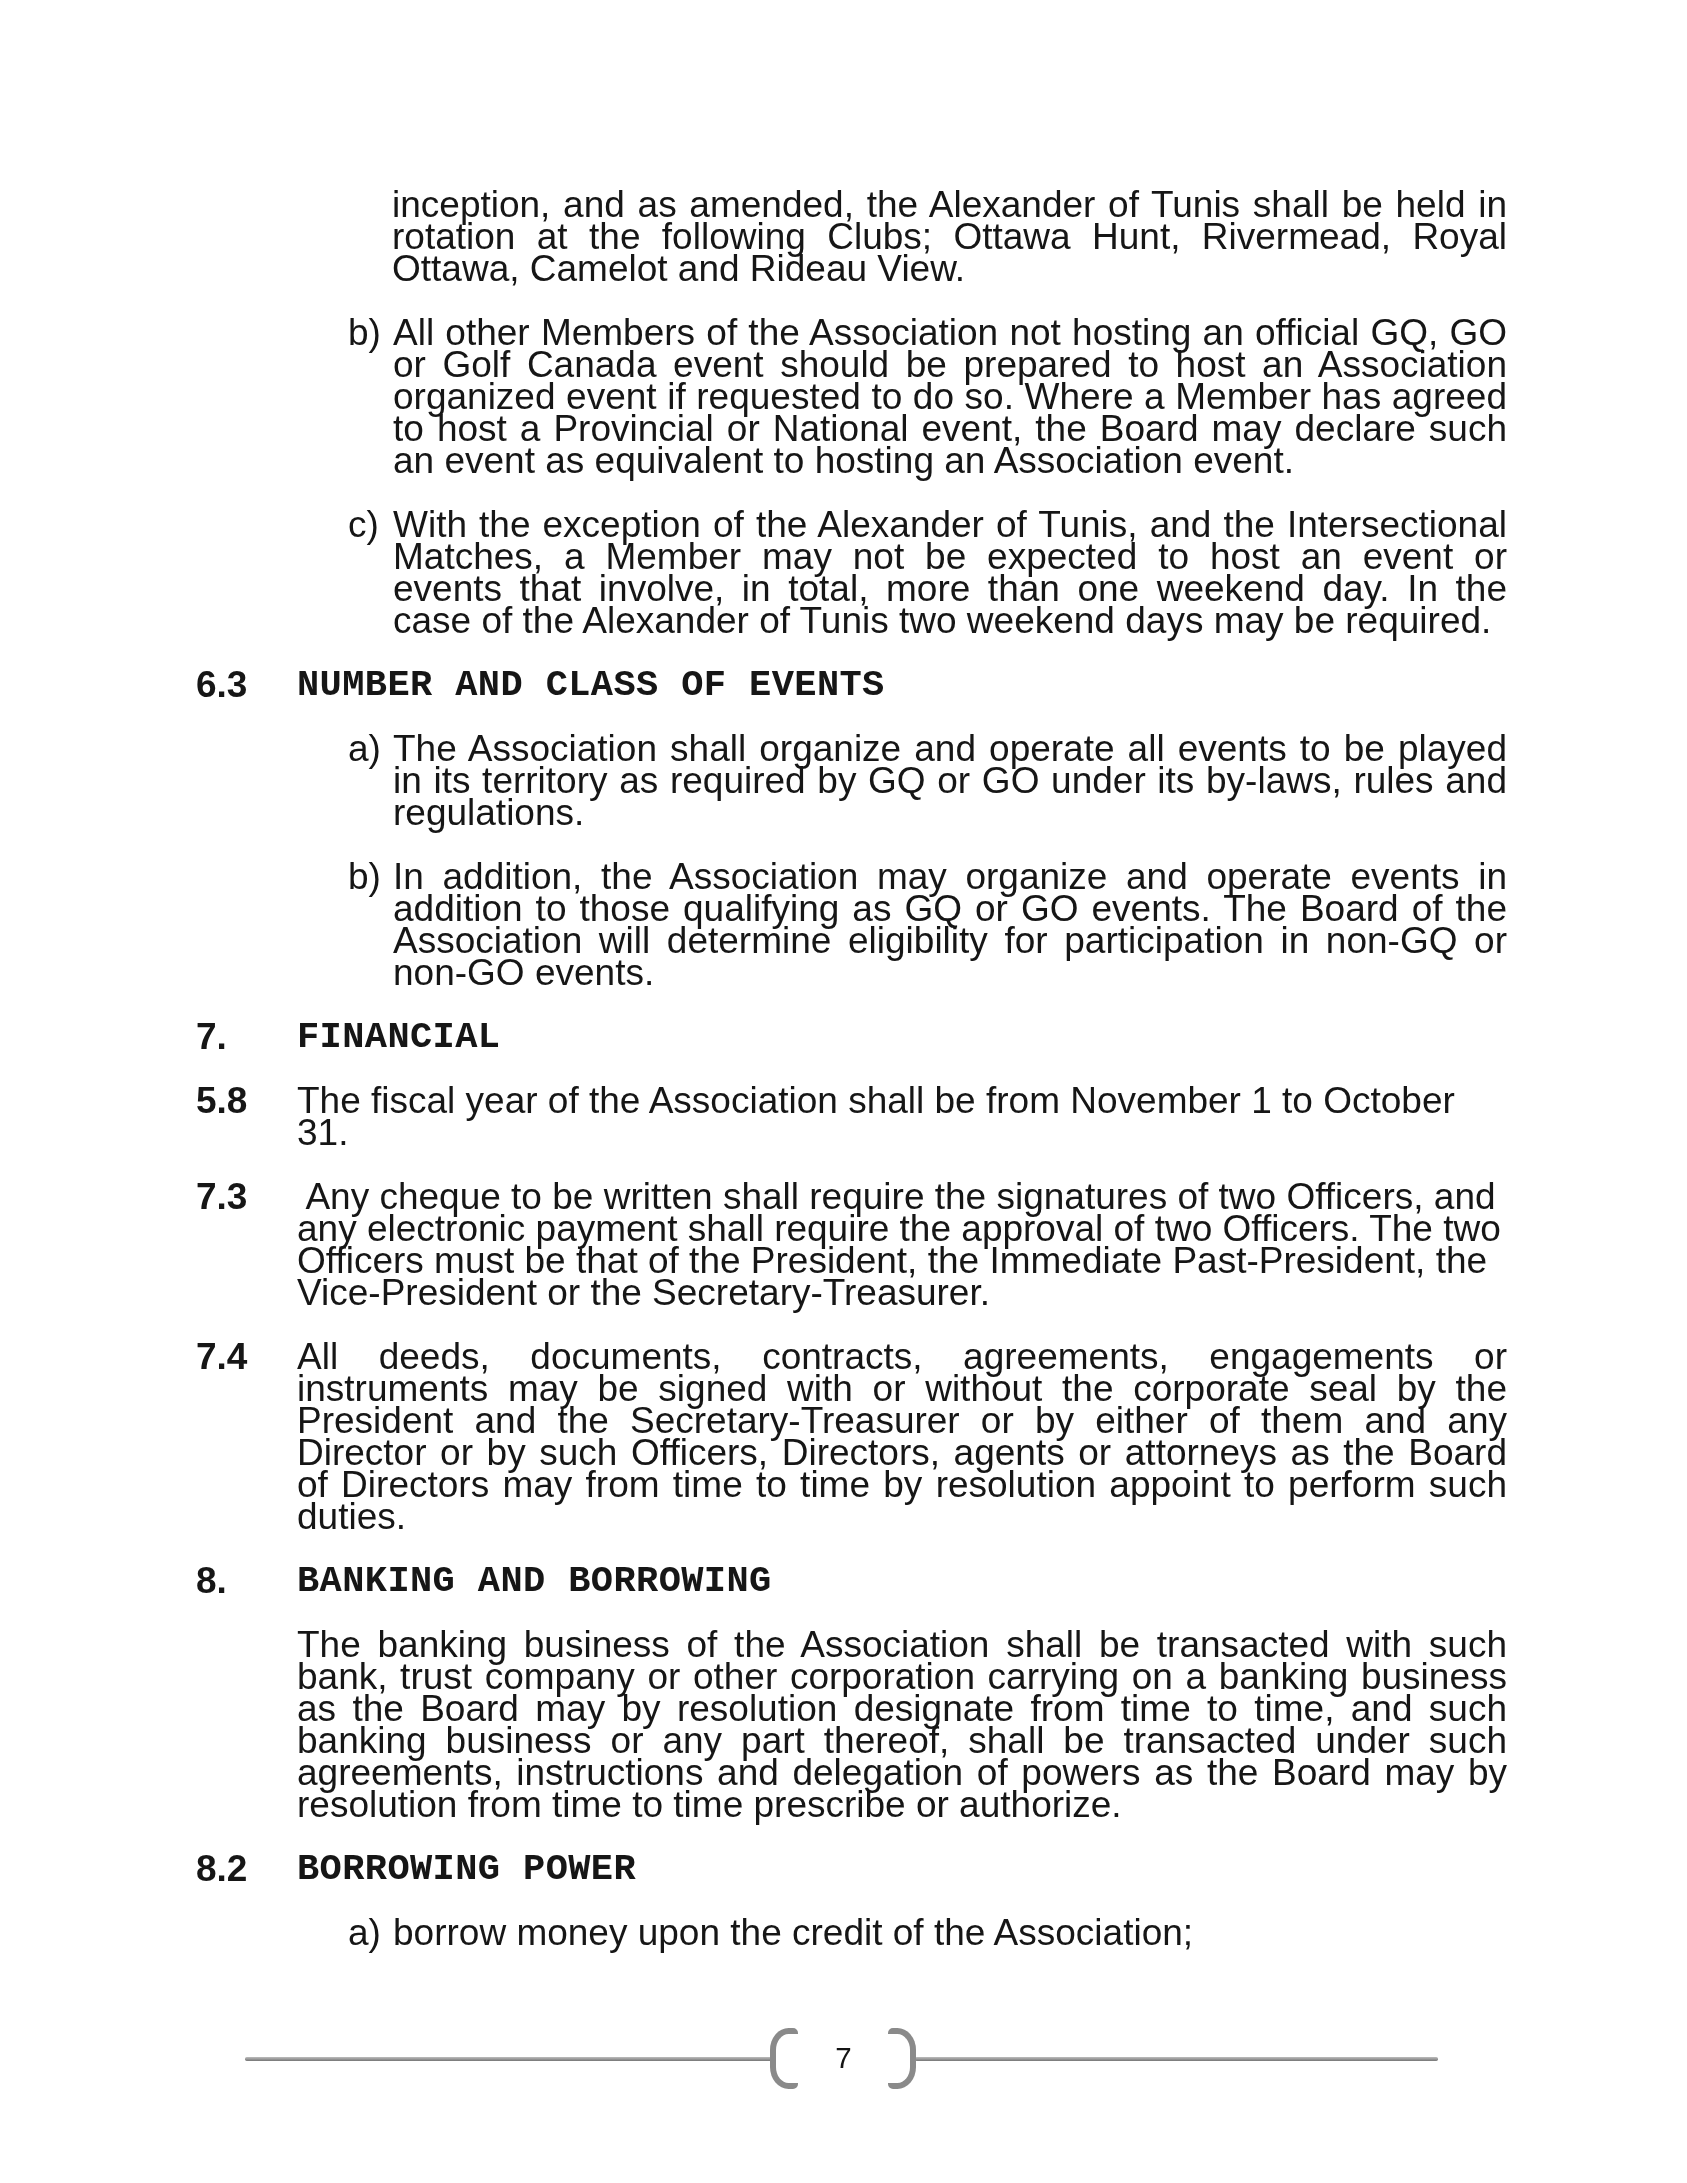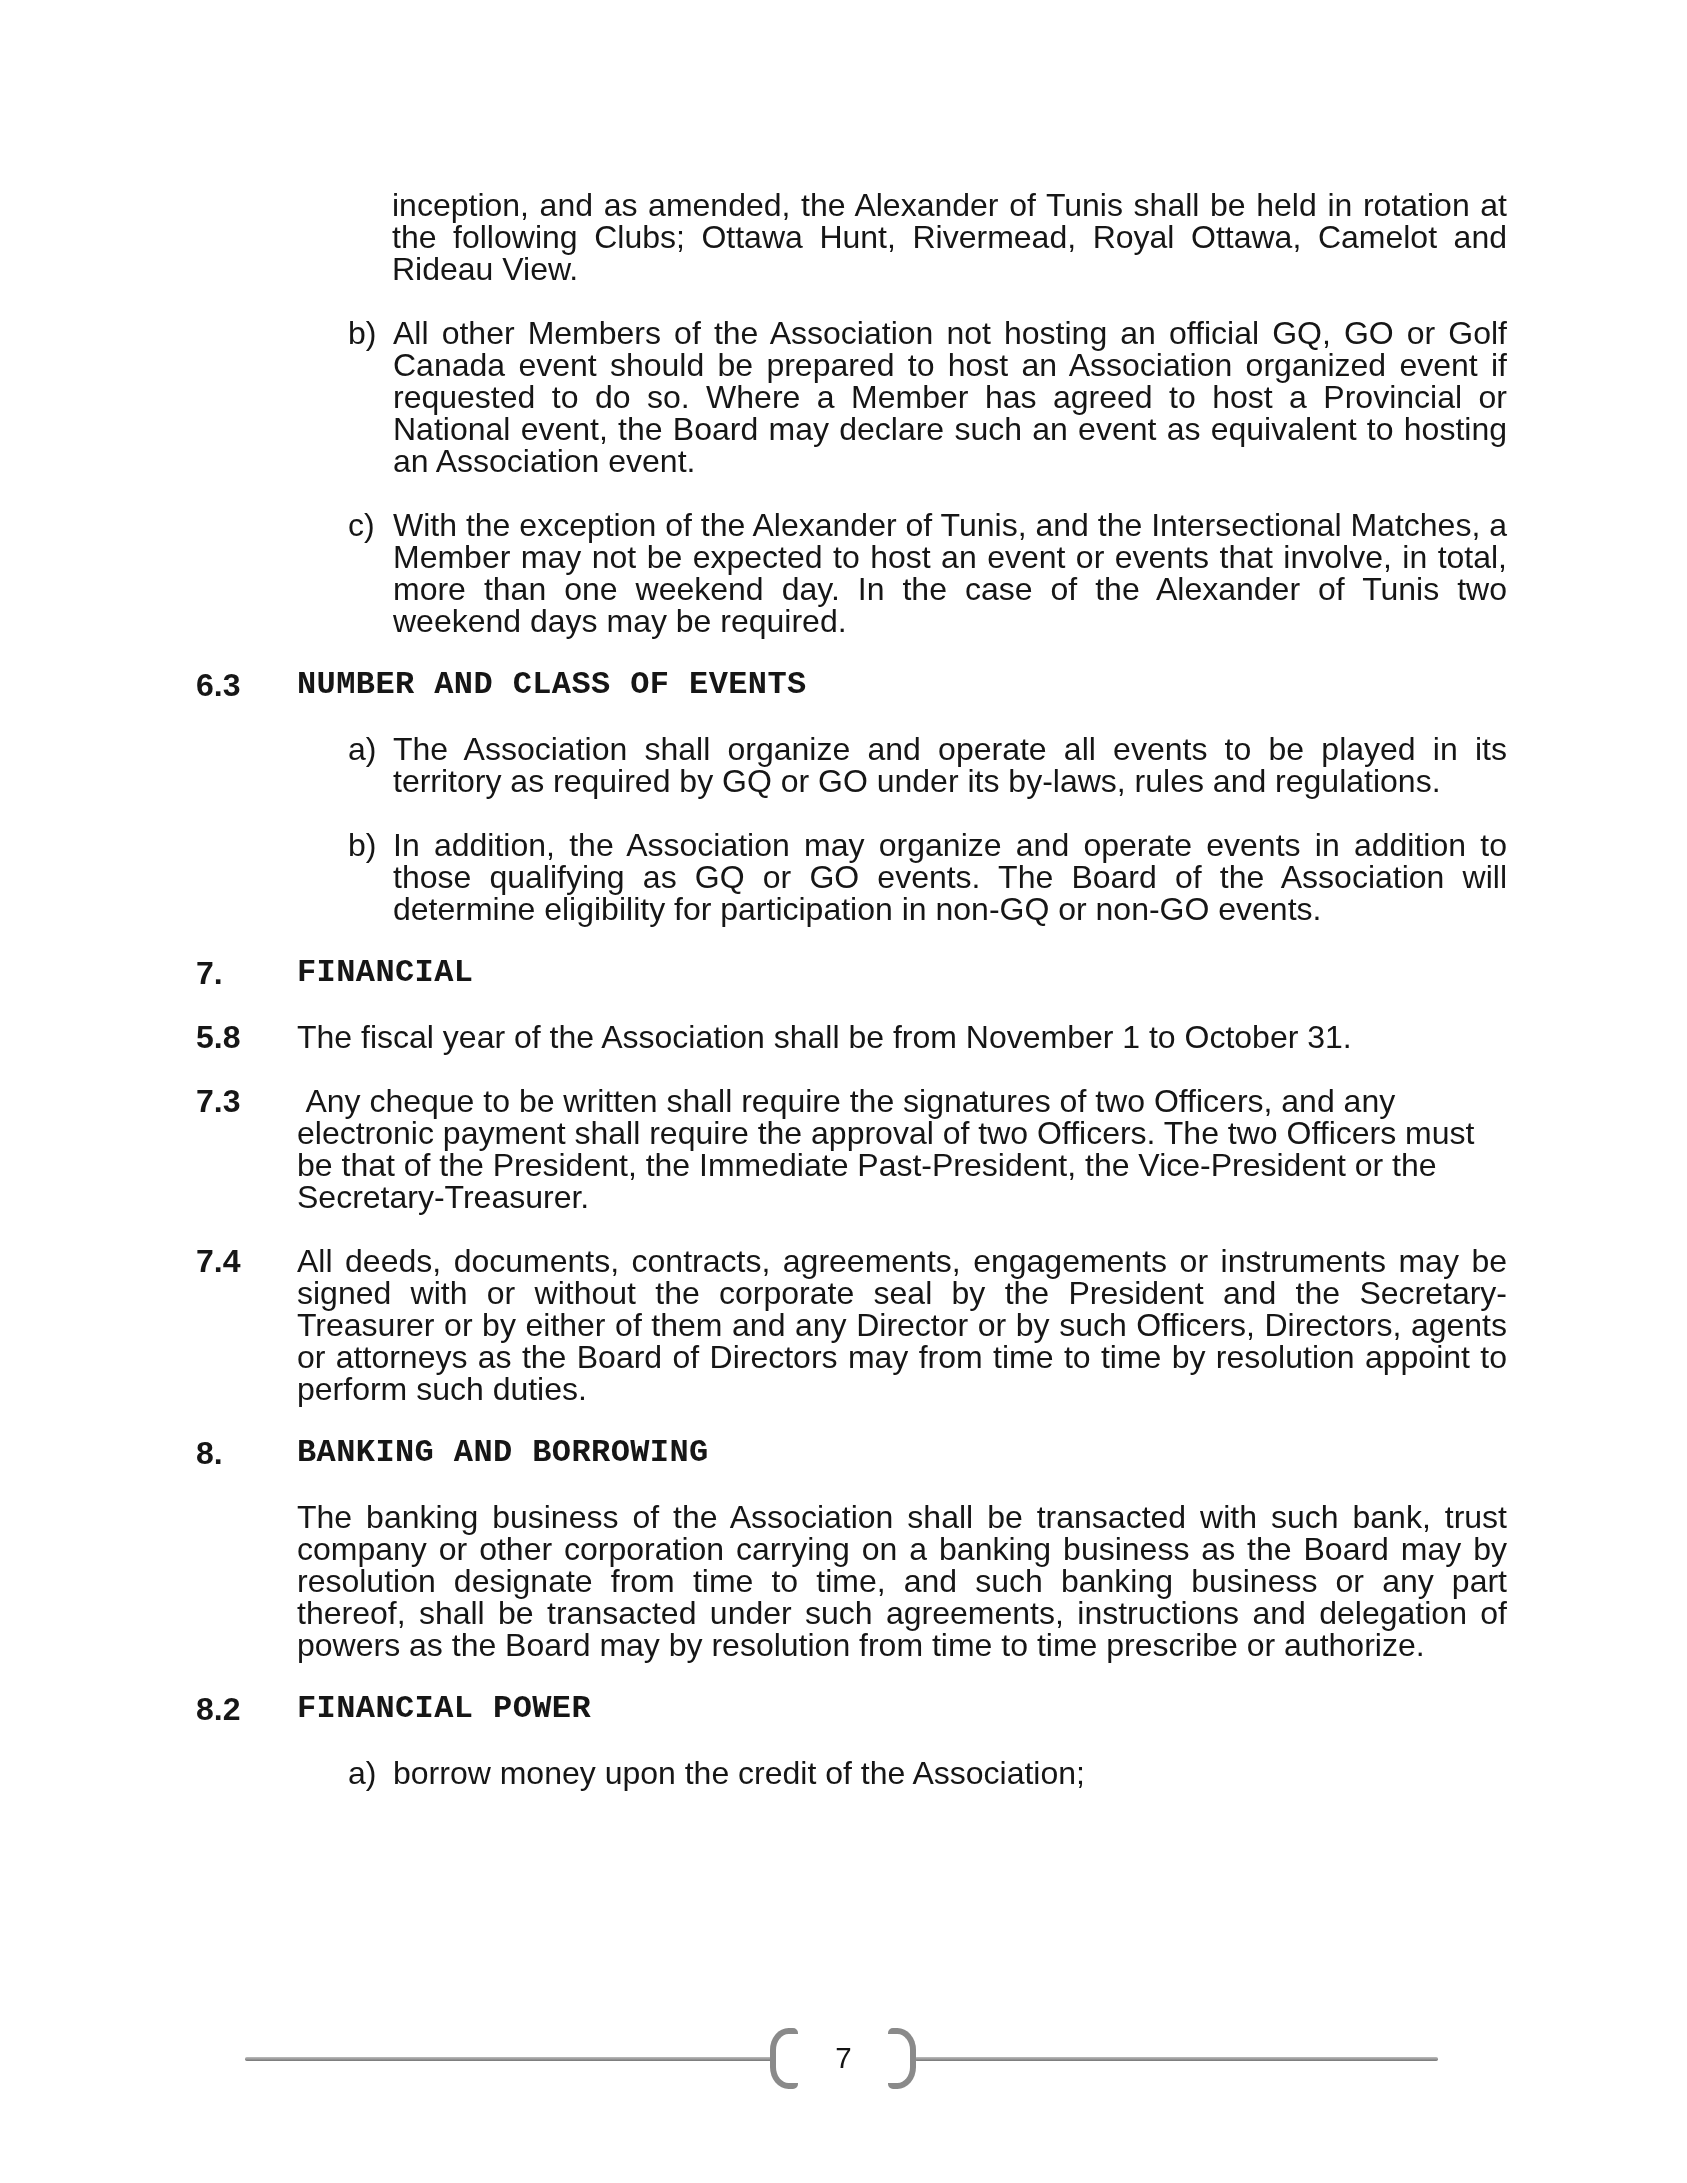--- a/index.html
+++ b/index.html
@@ -10,21 +10,21 @@
     background: #ffffff;
     font-family: "Liberation Sans", "DejaVu Sans", sans-serif;
     color: #161616;
     overflow: hidden;
   }
   .doc {
     position: absolute;
     left: 196px;
     top: 189px;
     width: 1311px;
-    font-size: 32px;
+    font-size: 37px;
     line-height: 32px;
   }
   .block { display: flex; margin-bottom: 32px; }
   .num {
     flex: none;
     width: 101px;
     font-weight: bold;
     white-space: nowrap;
   }
   .bodytext { flex: 1; min-width: 0; text-align: justify; }
@@ -153,21 +153,21 @@
     </div>
 
 
     <div class="block para-plain">
       <div class="num"></div>
       <div class="bodytext">The banking business of the Association shall be transacted with such bank, trust company or other corporation carrying on a banking business as the Board may by resolution designate from time to time, and such banking business or any part thereof, shall be transacted under such agreements, instructions and delegation of powers as the Board may by resolution from time to time prescribe or authorize.</div>
     </div>
 
     <div class="block heading">
       <div class="num">8.2</div>
-      <div class="bodytext">FINANCIAL POWER</div>
+      <div class="bodytext">BORROWING POWER</div>
     </div>
 
 
     <div class="block no-justify">
       <div class="num"></div>
       <div class="bodytext">
         <div class="item">
           <div class="letter">a)</div>
           <div class="itemtext">borrow money upon the credit of the Association;</div>
         </div>

